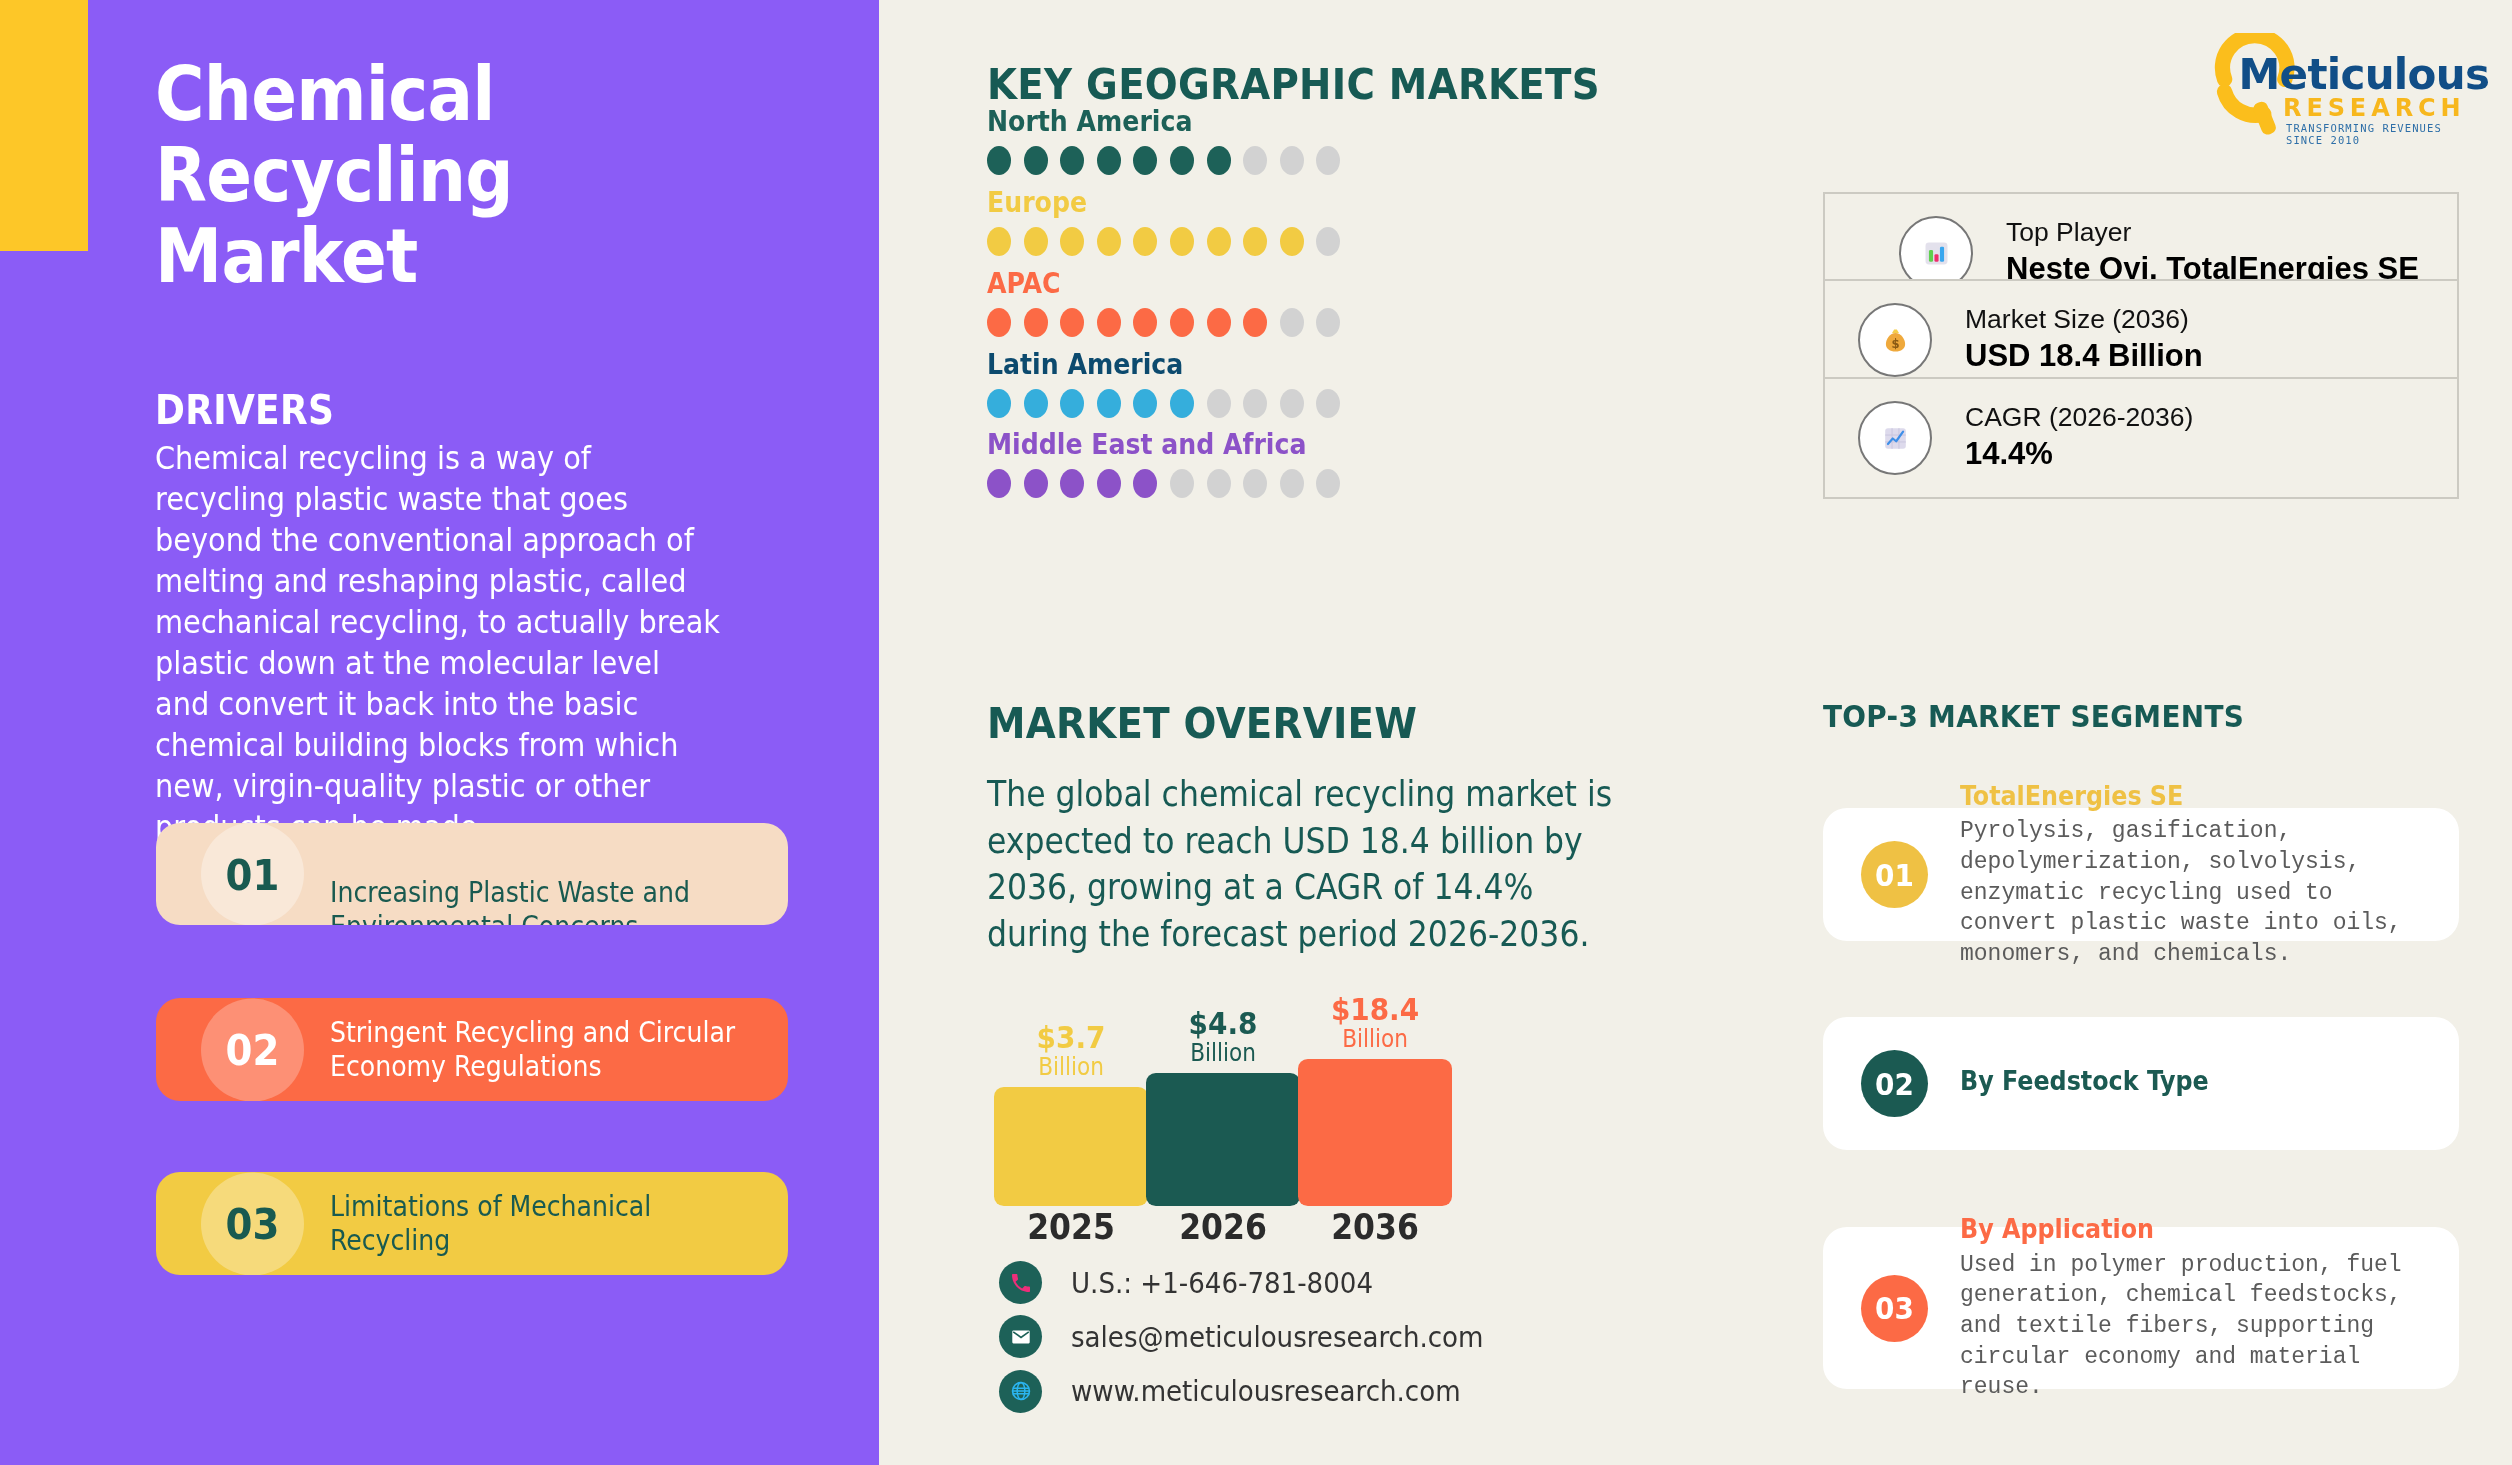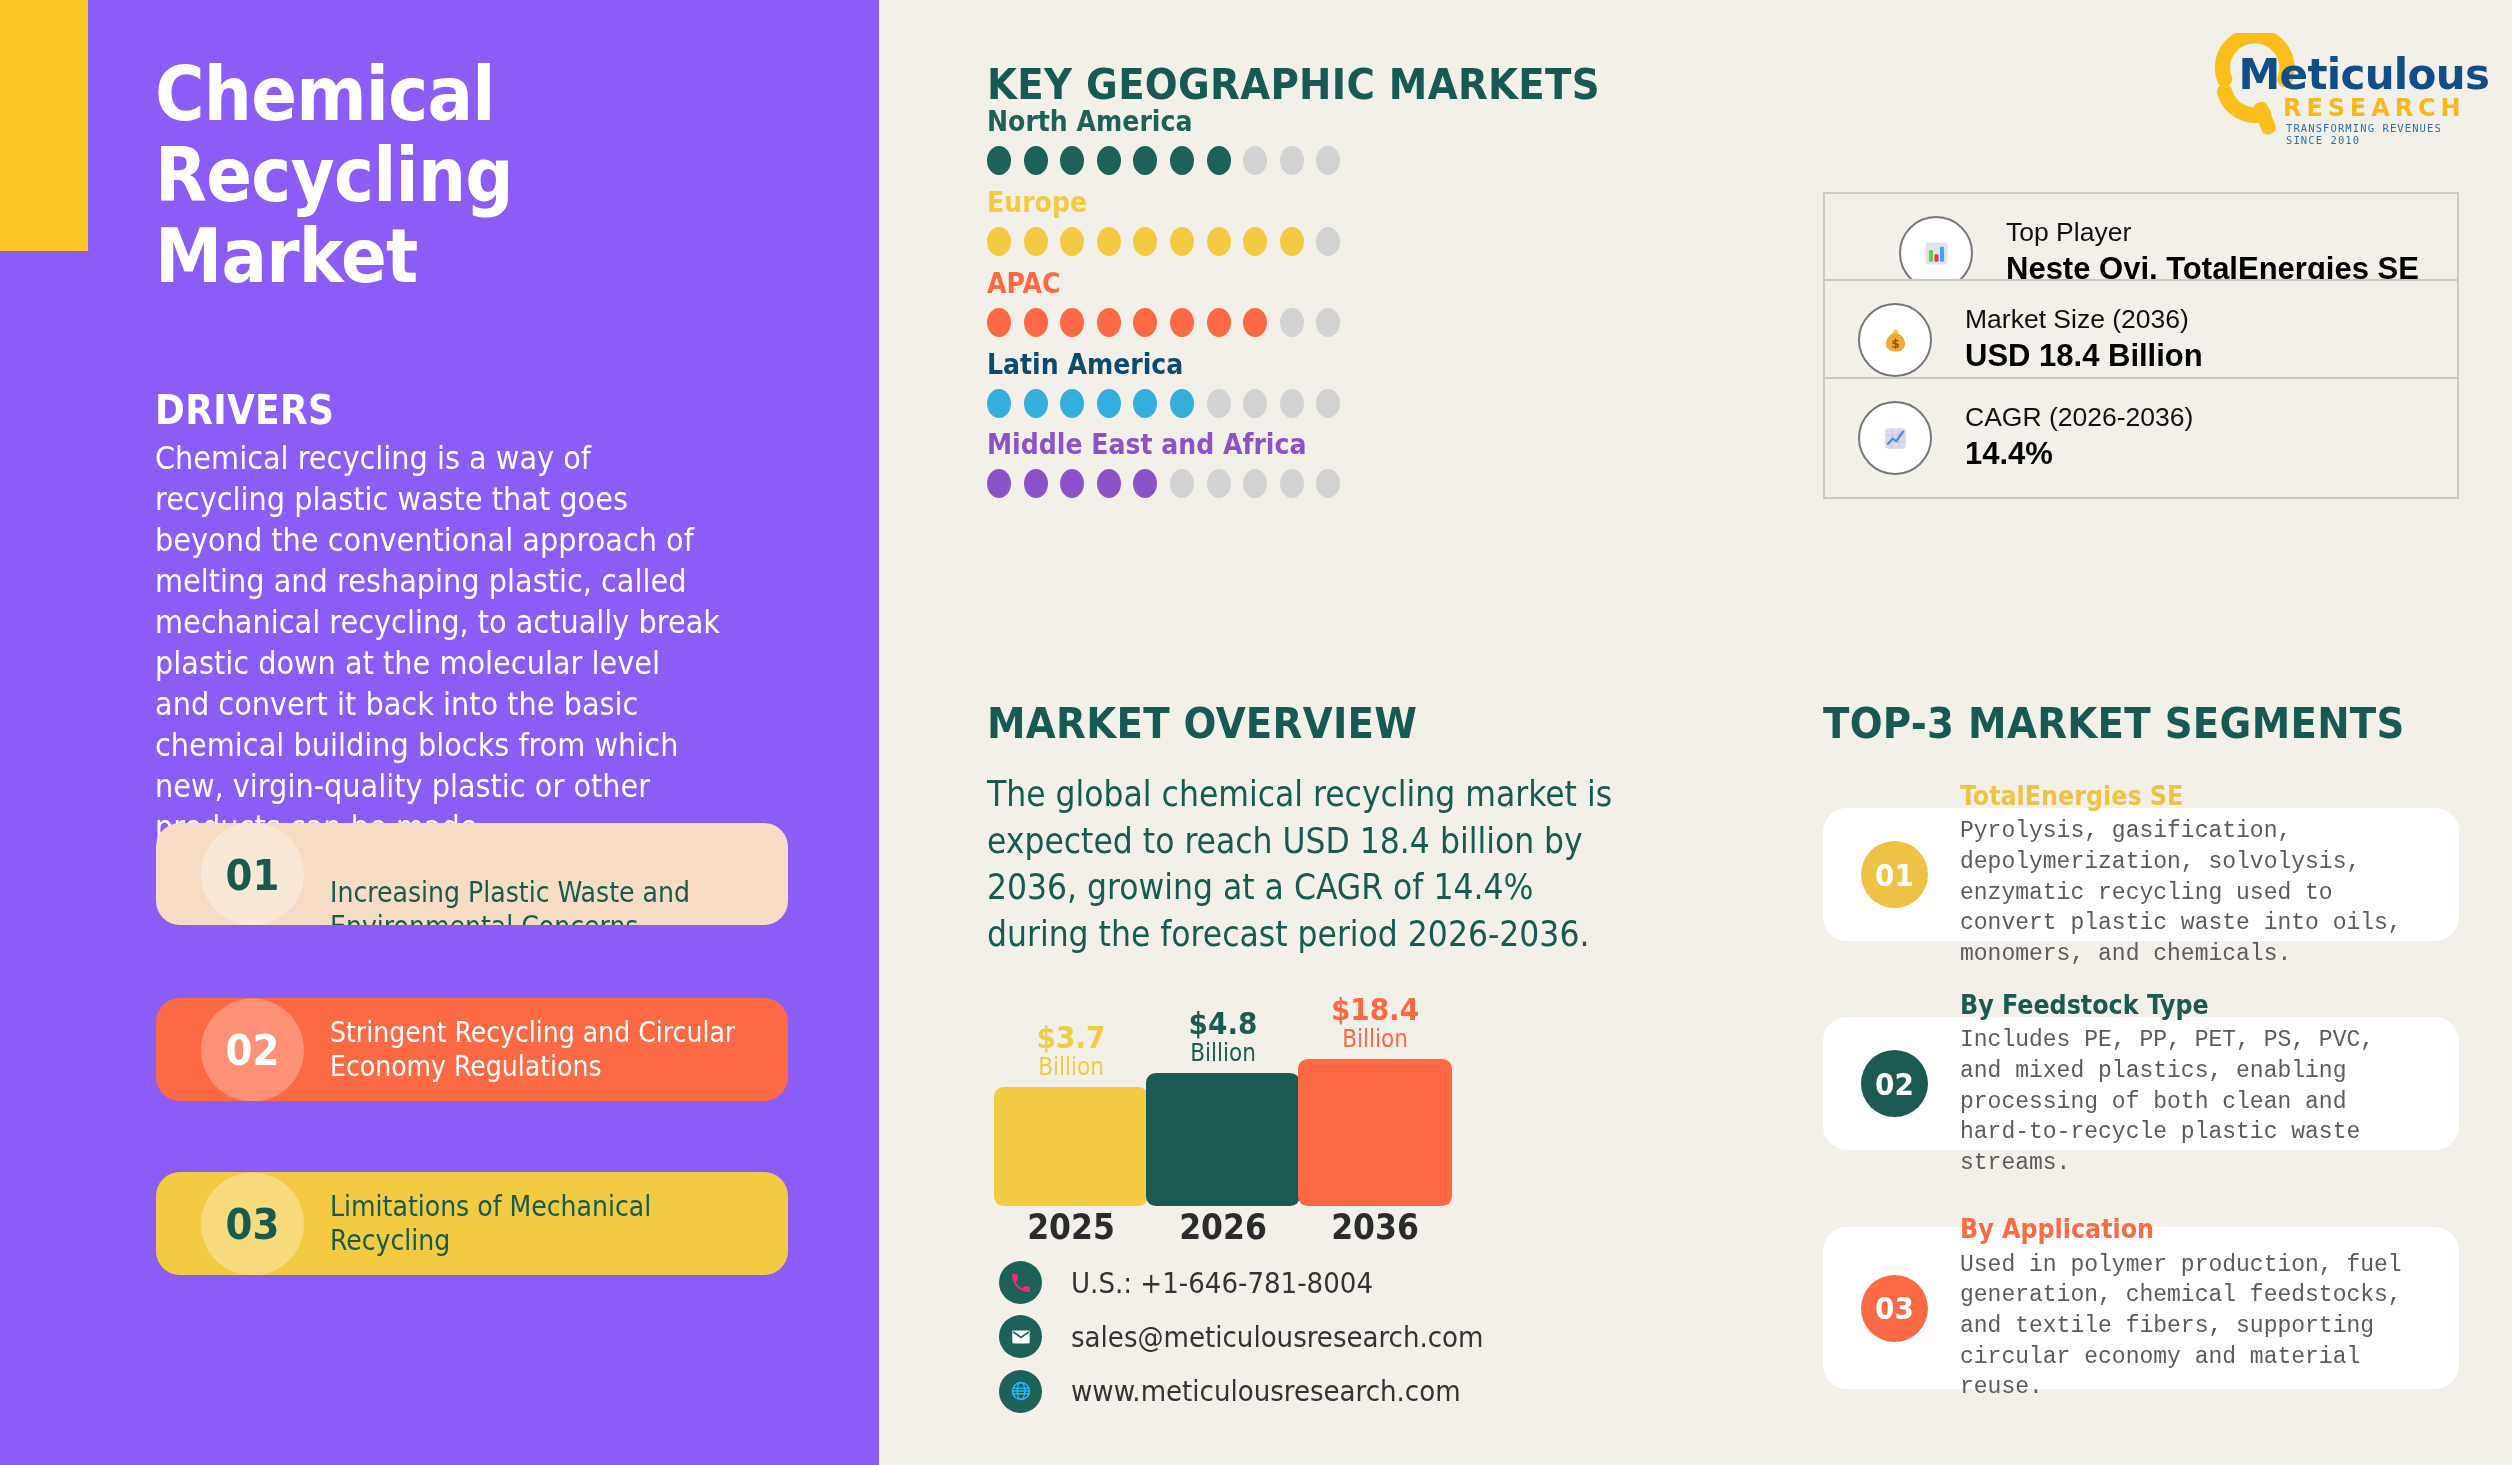--- a/index.html
+++ b/index.html
@@ -108,21 +108,21 @@
 
   
   .section-heading{
     position:absolute;
     font-family:"DejaVu Sans Condensed","Liberation Sans Narrow","Liberation Sans", sans-serif;
     font-weight:bold; color:#175A54;
     letter-spacing:0.3px;
   }
   #geo-heading{ left:987px; top:59px; font-size:43px; }
   #overview-heading{ left:987px; top:698px; font-size:43px; }
-  #segments-heading{ left:1823px; top:698px; font-size:43px; }
+  #segments-heading{ left:1823px; top:698px; font-size:31px; }
 
   .geo-row{ position:absolute; left:987px; }
   .geo-label{
     font-family:"DejaVu Sans Condensed","Liberation Sans Narrow","Liberation Sans", sans-serif;
     font-weight:bold; font-size:28px; margin-bottom:7.7px; display:block;
   }
   .geo-dots{ display:flex; gap:12.6px; }
   .geo-dot{ width:24px; height:29px; border-radius:50%; background:#D2D2D2; }
 
   #overview-body{
@@ -435,21 +435,20 @@
       <span class="segment-num" style="background: rgb(239, 193, 68);">01</span>
       <span class="segment-body">
         <span class="segment-title" style="color: rgb(239, 193, 68);">TotalEnergies SE</span>
         <span class="segment-desc">Pyrolysis, gasification, depolymerization, solvolysis, enzymatic recycling used to convert plastic waste into oils, monomers, and chemicals.</span>
       </span>
     </div>
     <div class="segment-card" style="top: 1017px; height: 133px;">
       <span class="segment-num" style="background: rgb(27, 90, 82);">02</span>
       <span class="segment-body">
         <span class="segment-title" style="color: rgb(27, 90, 82);">By Feedstock Type</span>
-        <span class="segment-desc">Includes PE, PP, PET, PS, PVC, and mixed plastics, enabling processing of both clean and hard-to-recycle plastic waste streams.</span>
       </span>
     </div>
     <div class="segment-card" style="top: 1227px; height: 162px;">
       <span class="segment-num" style="background: rgb(252, 106, 69);">03</span>
       <span class="segment-body">
         <span class="segment-title" style="color: rgb(252, 106, 69);">By Application</span>
         <span class="segment-desc">Used in polymer production, fuel generation, chemical feedstocks, and textile fibers, supporting circular economy and material reuse.</span>
       </span>
     </div>
   </div>

